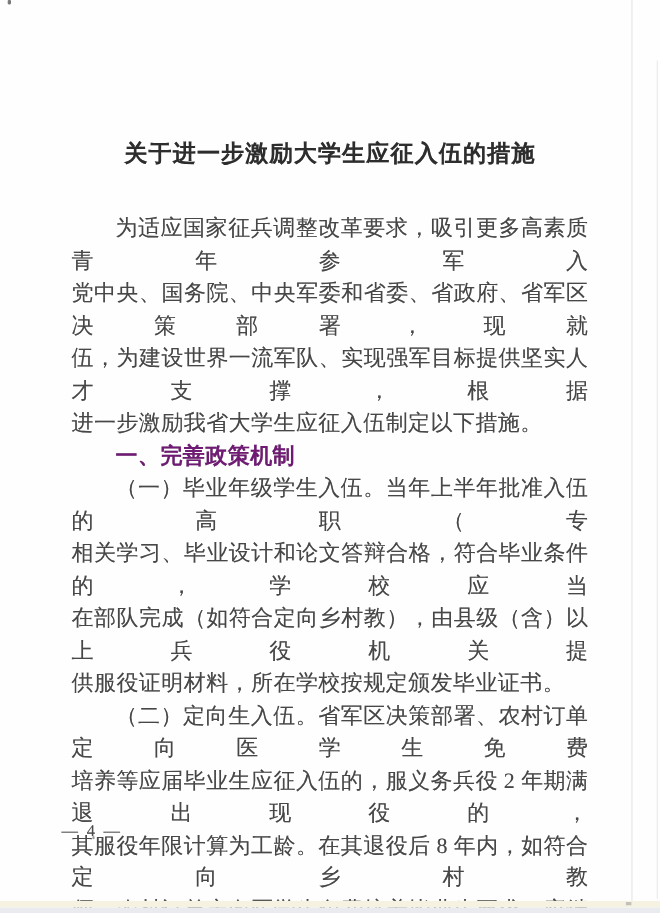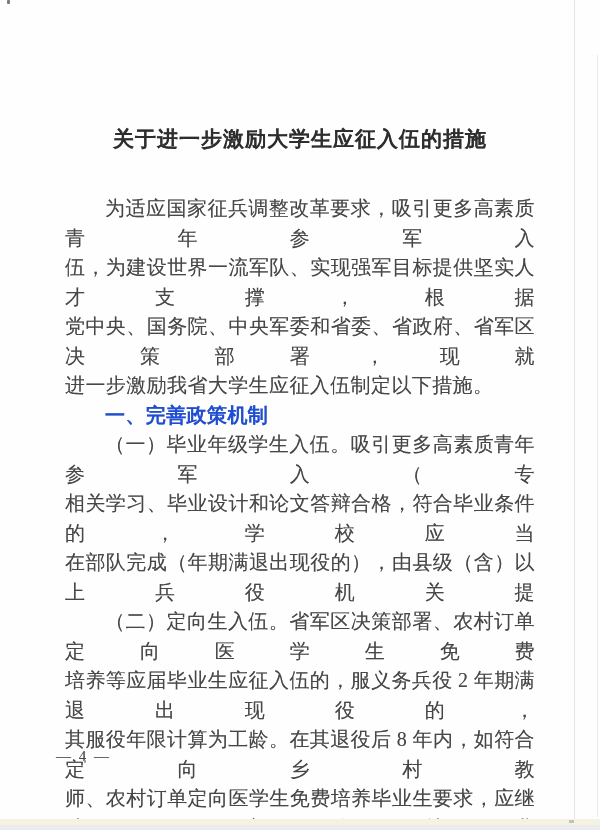--- a/index.html
+++ b/index.html
@@ -43,21 +43,21 @@
     text-align-last: justify;
     text-justify: inter-character;
     white-space: normal;
     text-shadow: 0 0 0.5px rgba(70,70,70,0.45);
   }
   .line.indent { text-indent: 2em; }
   .line.lastline { text-align-last: left; }
   .para.heading .line {
     font-family: "Liberation Sans", sans-serif;
     font-weight: bold;
-    color: #1d4ed8;
+    color: #701a75;
     text-align-last: left;
   }
   .page-number {
     position: absolute;
     left: 56px;
     top: 746px;
     font-size: 15px;
     line-height: 20px;
     letter-spacing: 2px;
     color: #4a4a4a;
@@ -113,31 +113,32 @@
 </style>
 </head>
 <body>
 
 <div class="page" style="background: rgb(254, 254, 254);">
   <div class="doc" style="color: rgb(71, 71, 71);">
     <h1 class="title" style="color: rgb(45, 45, 45);">关于进一步激励大学生应征入伍的措施</h1>
     <div>
         <div class="para body">
           <div class="line indent">为适应国家征兵调整改革要求，吸引更多高素质青年参军入</div>
+          <div class="line">党中央、国务院、中央军委和省委、省政府、省军区决策部署，现就</div>
           <div class="line">伍，为建设世界一流军队、实现强军目标提供坚实人才支撑，根据</div>
-          <div class="line">党中央、国务院、中央军委和省委、省政府、省军区决策部署，现就</div>
           <div class="line lastline">进一步激励我省大学生应征入伍制定以下措施。</div>
         </div>
         <div class="para heading">
           <div class="line indent lastline">一、完善政策机制</div>
         </div>
         <div class="para body">
-          <div class="line indent">（一）毕业年级学生入伍。吸引更多高素质青年参军入（专</div>
+          <div class="line indent">（一）毕业年级学生入伍。当年上半年批准入伍的高职（专</div>
           <div class="line">相关学习、毕业设计和论文答辩合格，符合毕业条件的，学校应当</div>
-          <div class="line">在部队完成（年期满退出现役的），由县级（含）以上兵役机关提</div>
+          <div class="line">在部队完成（如符合定向乡村教），由县级（含）以上兵役机关提</div>
+          <div class="line lastline">供服役证明材料，所在学校按规定颁发毕业证书。</div>
         </div>
         <div class="para body">
           <div class="line indent">（二）定向生入伍。省军区决策部署、农村订单定向医学生免费</div>
           <div class="line">培养等应届毕业生应征入伍的，服义务兵役 2 年期满退出现役的，</div>
           <div class="line">其服役年限计算为工龄。在其退役后 8 年内，如符合定向乡村教</div>
           <div class="line">师、农村订单定向医学生免费培养毕业生要求，应继续回定向就业</div>
         </div>
       </div>
   </div>
 

